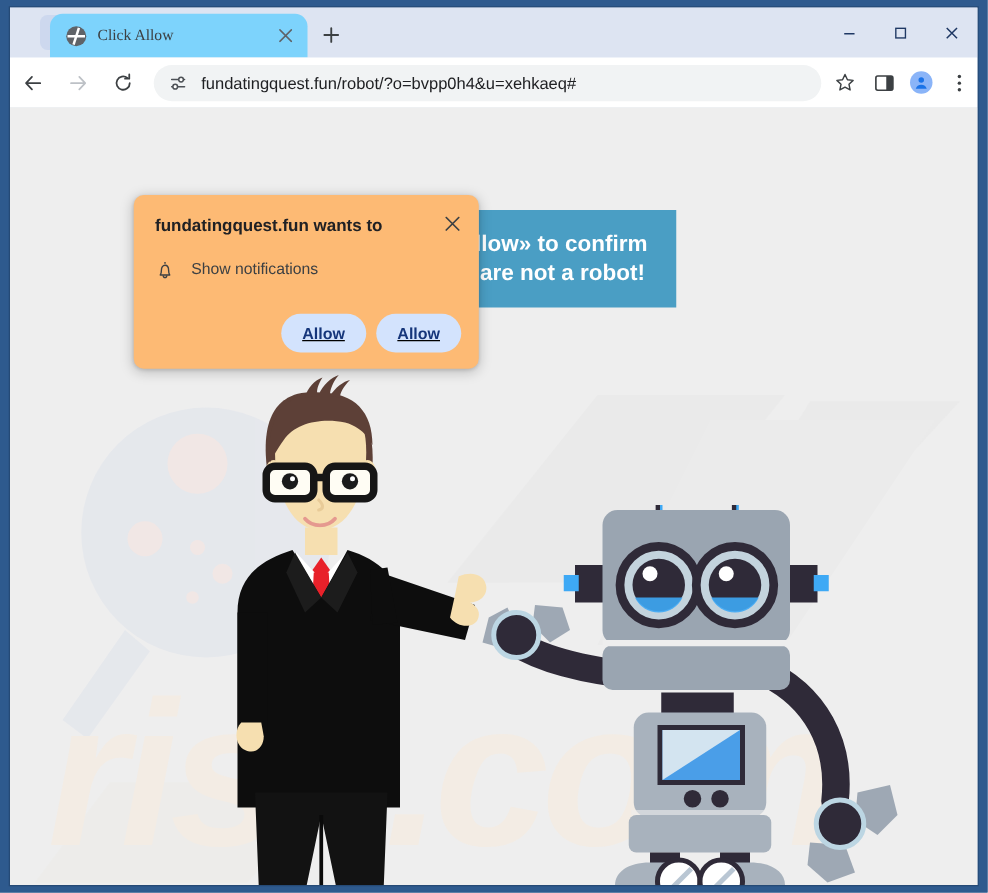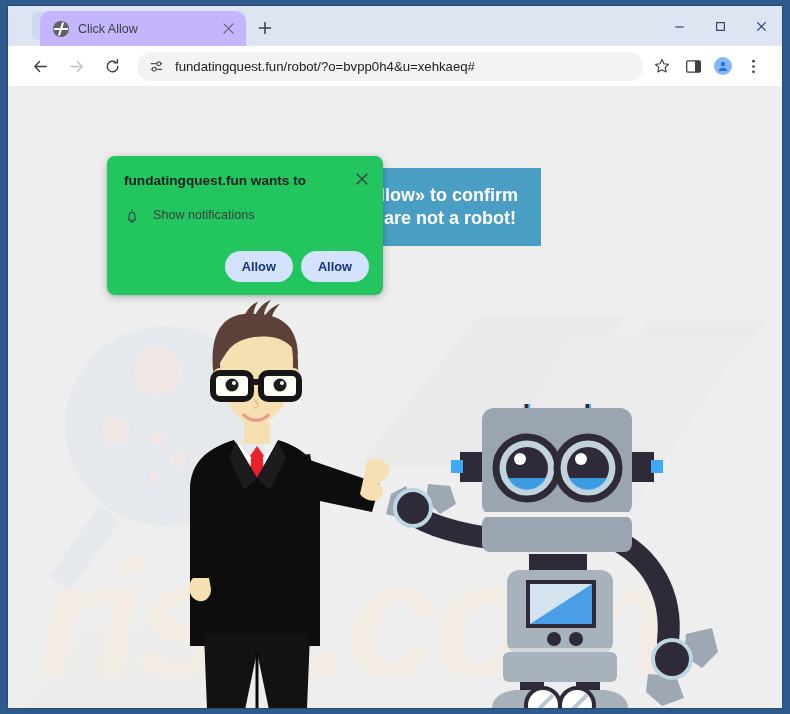--- a/index.html
+++ b/index.html
@@ -28,24 +28,25 @@
     position: absolute; left: 24px; top: 6px;
     width: 30px; height: 28px;
     border-radius: 6px;
     background: #cdd8ee;
     display: flex; align-items: center; justify-content: center;
   }
   #tab-search svg { width: 13px; height: 13px; }
   #tab {
     position: absolute; left: 32px; top: 5px;
     width: 206px; height: 35px;
-    background: #c4b5fd;
+    background: #7dd3fc;
     border-radius: 10px 10px 0 0;
     display: flex; align-items: center;
     padding: 0 8px 0 13px;
+    font-family: Liberation Serif, serif;
   }
   #tab-favicon {
     width: 16px; height: 16px; flex: 0 0 16px;
     border-radius: 50%;
     background: #5f6368;
     position: relative;
     overflow: hidden;
   }
   #tab-favicon::before {
     content: ""; position: absolute;
@@ -88,21 +89,21 @@
     display: flex; align-items: center; justify-content: center;
   }
   .winbtn svg { width: 11px; height: 11px; }
 
   
   #toolbar {
     position: relative;
     height: 40px;
     background: #ffffff;
     display: flex; align-items: center;
-    padding: 0 14px;
+    padding: 0 0;
   }
   .navbtn {
     width: 30px; height: 30px; margin: 0 3px;
     display: flex; align-items: center; justify-content: center;
     border-radius: 50%;
   }
   .navbtn svg { width: 17px; height: 17px; }
   #omnibox {
     flex: 1 1 auto;
     height: 29px;
@@ -169,21 +170,21 @@
     line-height: 1.28;
     white-space: pre-line;
     margin-left: -82px;
   }
 
   
   #perm-dialog {
     position: absolute;
     left: 99px; top: 70px;
     width: 276px; height: 139px;
-    background: #22c55e;
+    background: #fdba74;
     border-radius: 8px;
     box-shadow: 0 2px 10px rgba(0,0,0,.22), 0 1px 3px rgba(0,0,0,.12);
     z-index: 20;
   }
   #perm-header {
     position: absolute; left: 17px; top: 17px;
     font-size: 13.6px; font-weight: bold;
     color: #202124;
   }
   #perm-close {
@@ -198,21 +199,21 @@
     display: flex; align-items: flex-start;
   }
   #bell-icon { width: 16px; height: 16px; display: block; }
   #perm-row-label {
     margin-left: 13px;
     font-size: 12.6px;
     color: #3c4043;
   }
   #perm-actions {
     position: absolute; right: 14px; bottom: 13px;
-    display: flex; gap: 8px;
+    display: flex; gap: 8px; text-decoration: underline;
   }
   .pillbtn {
     height: 31px;
     padding: 0 17px;
     border: none;
     border-radius: 16px;
     background: #d3e3fd;
     color: #15357a;
     font-size: 12.8px;
     font-family: "Liberation Sans", sans-serif;

